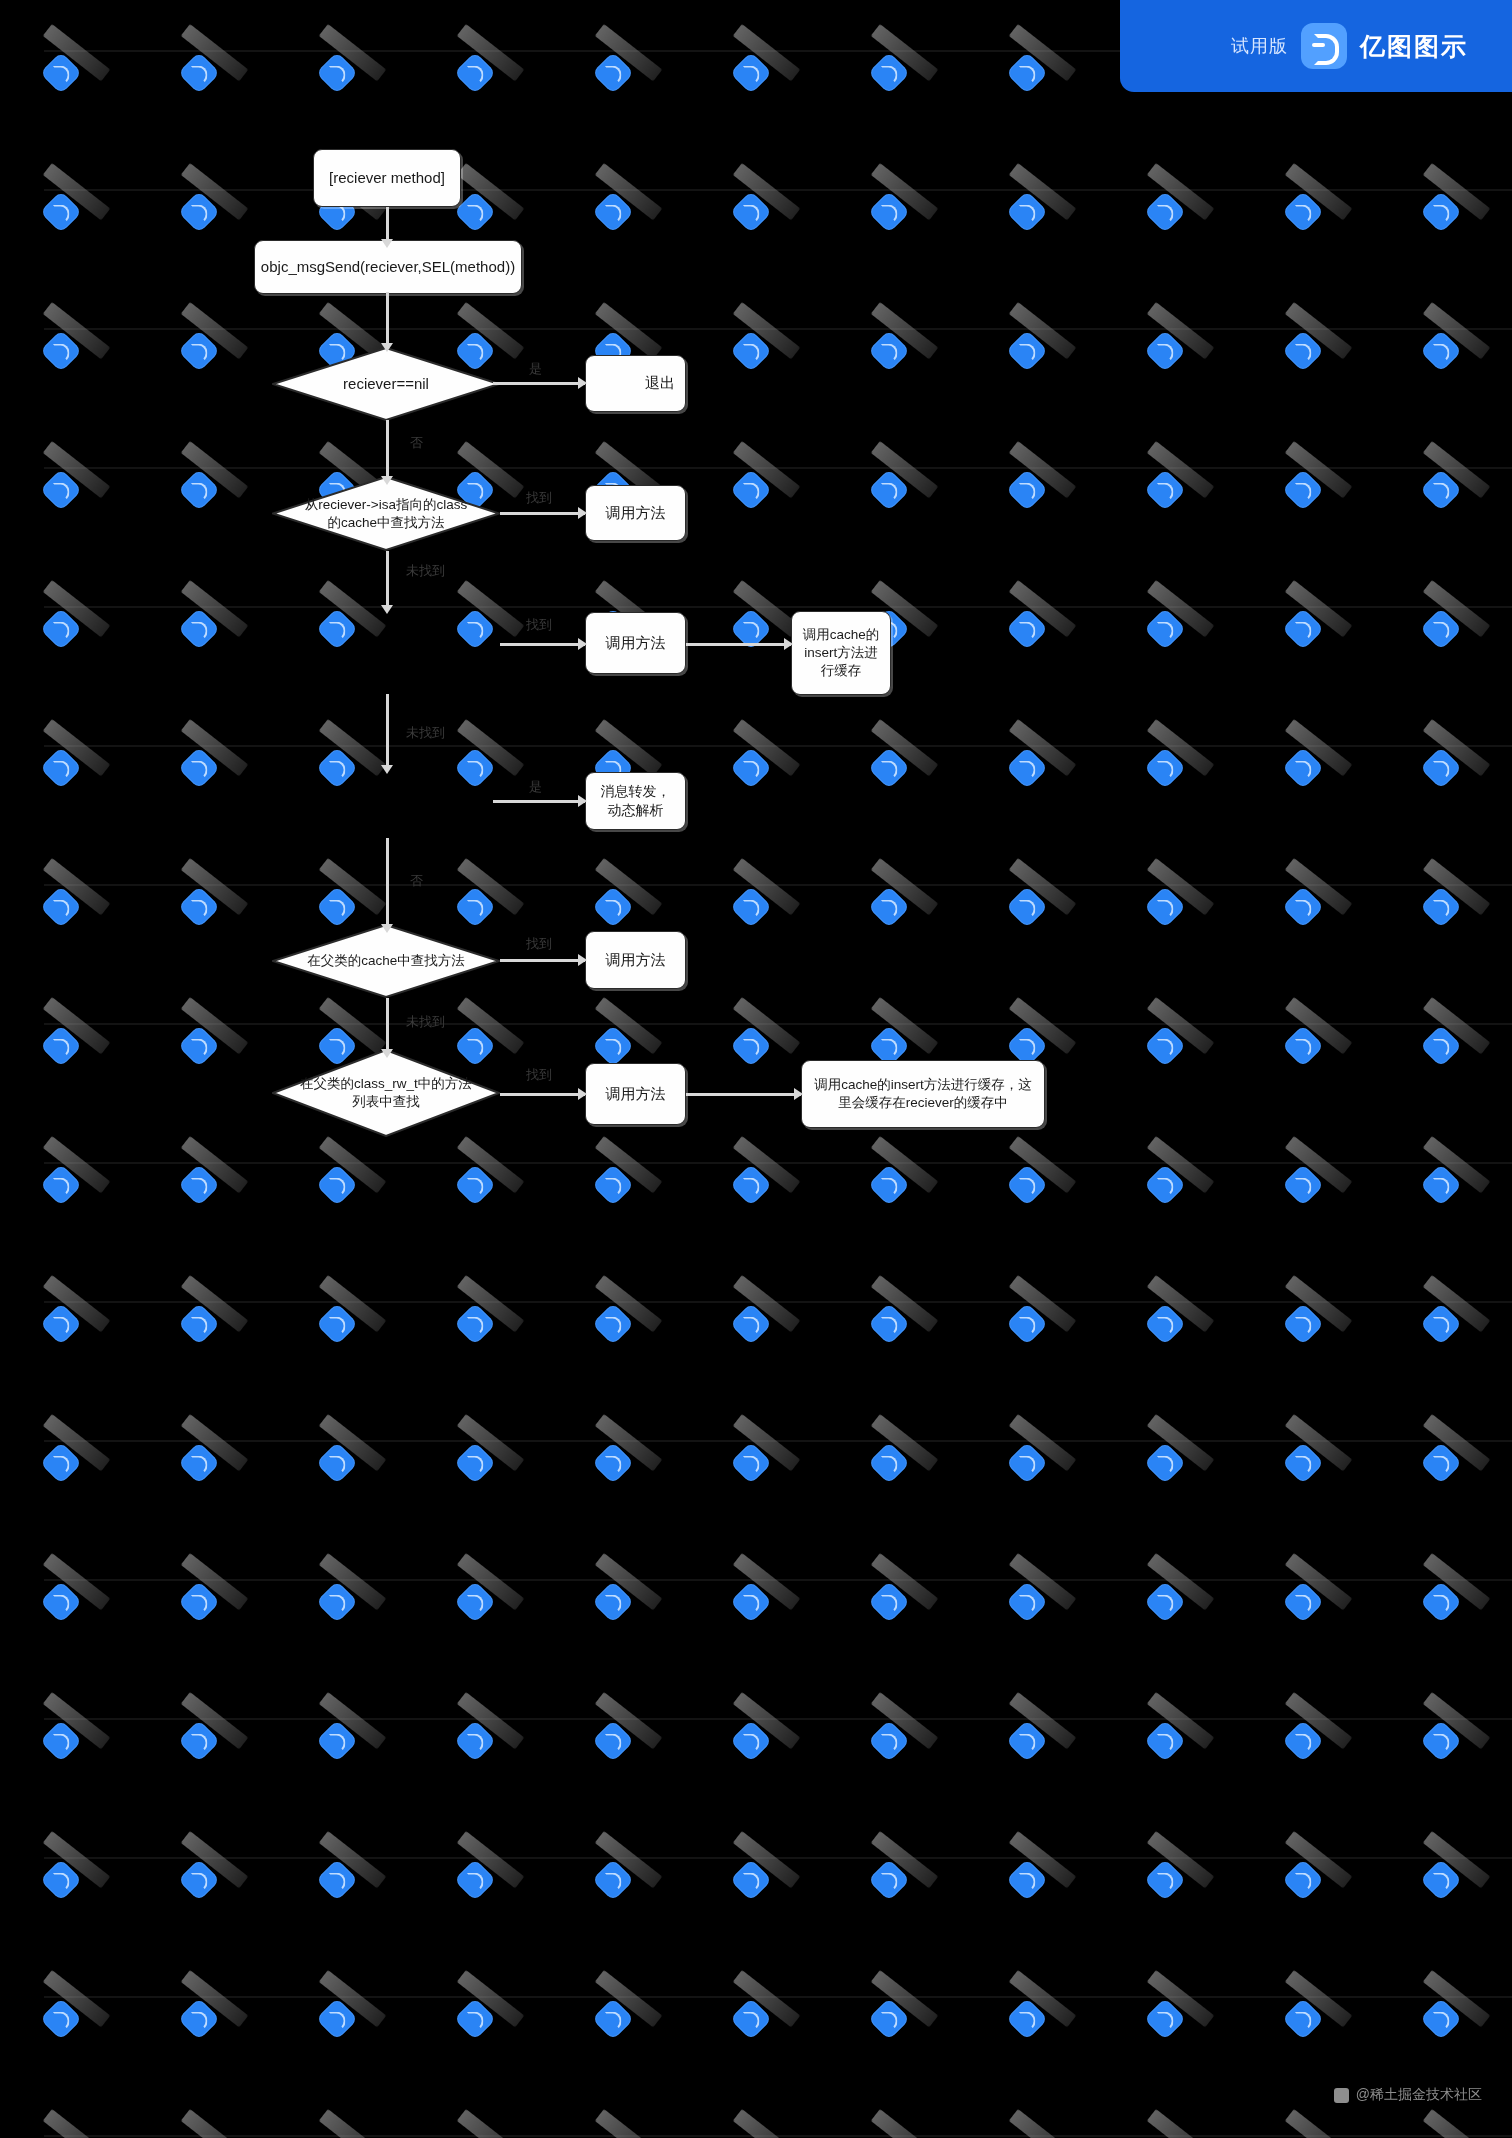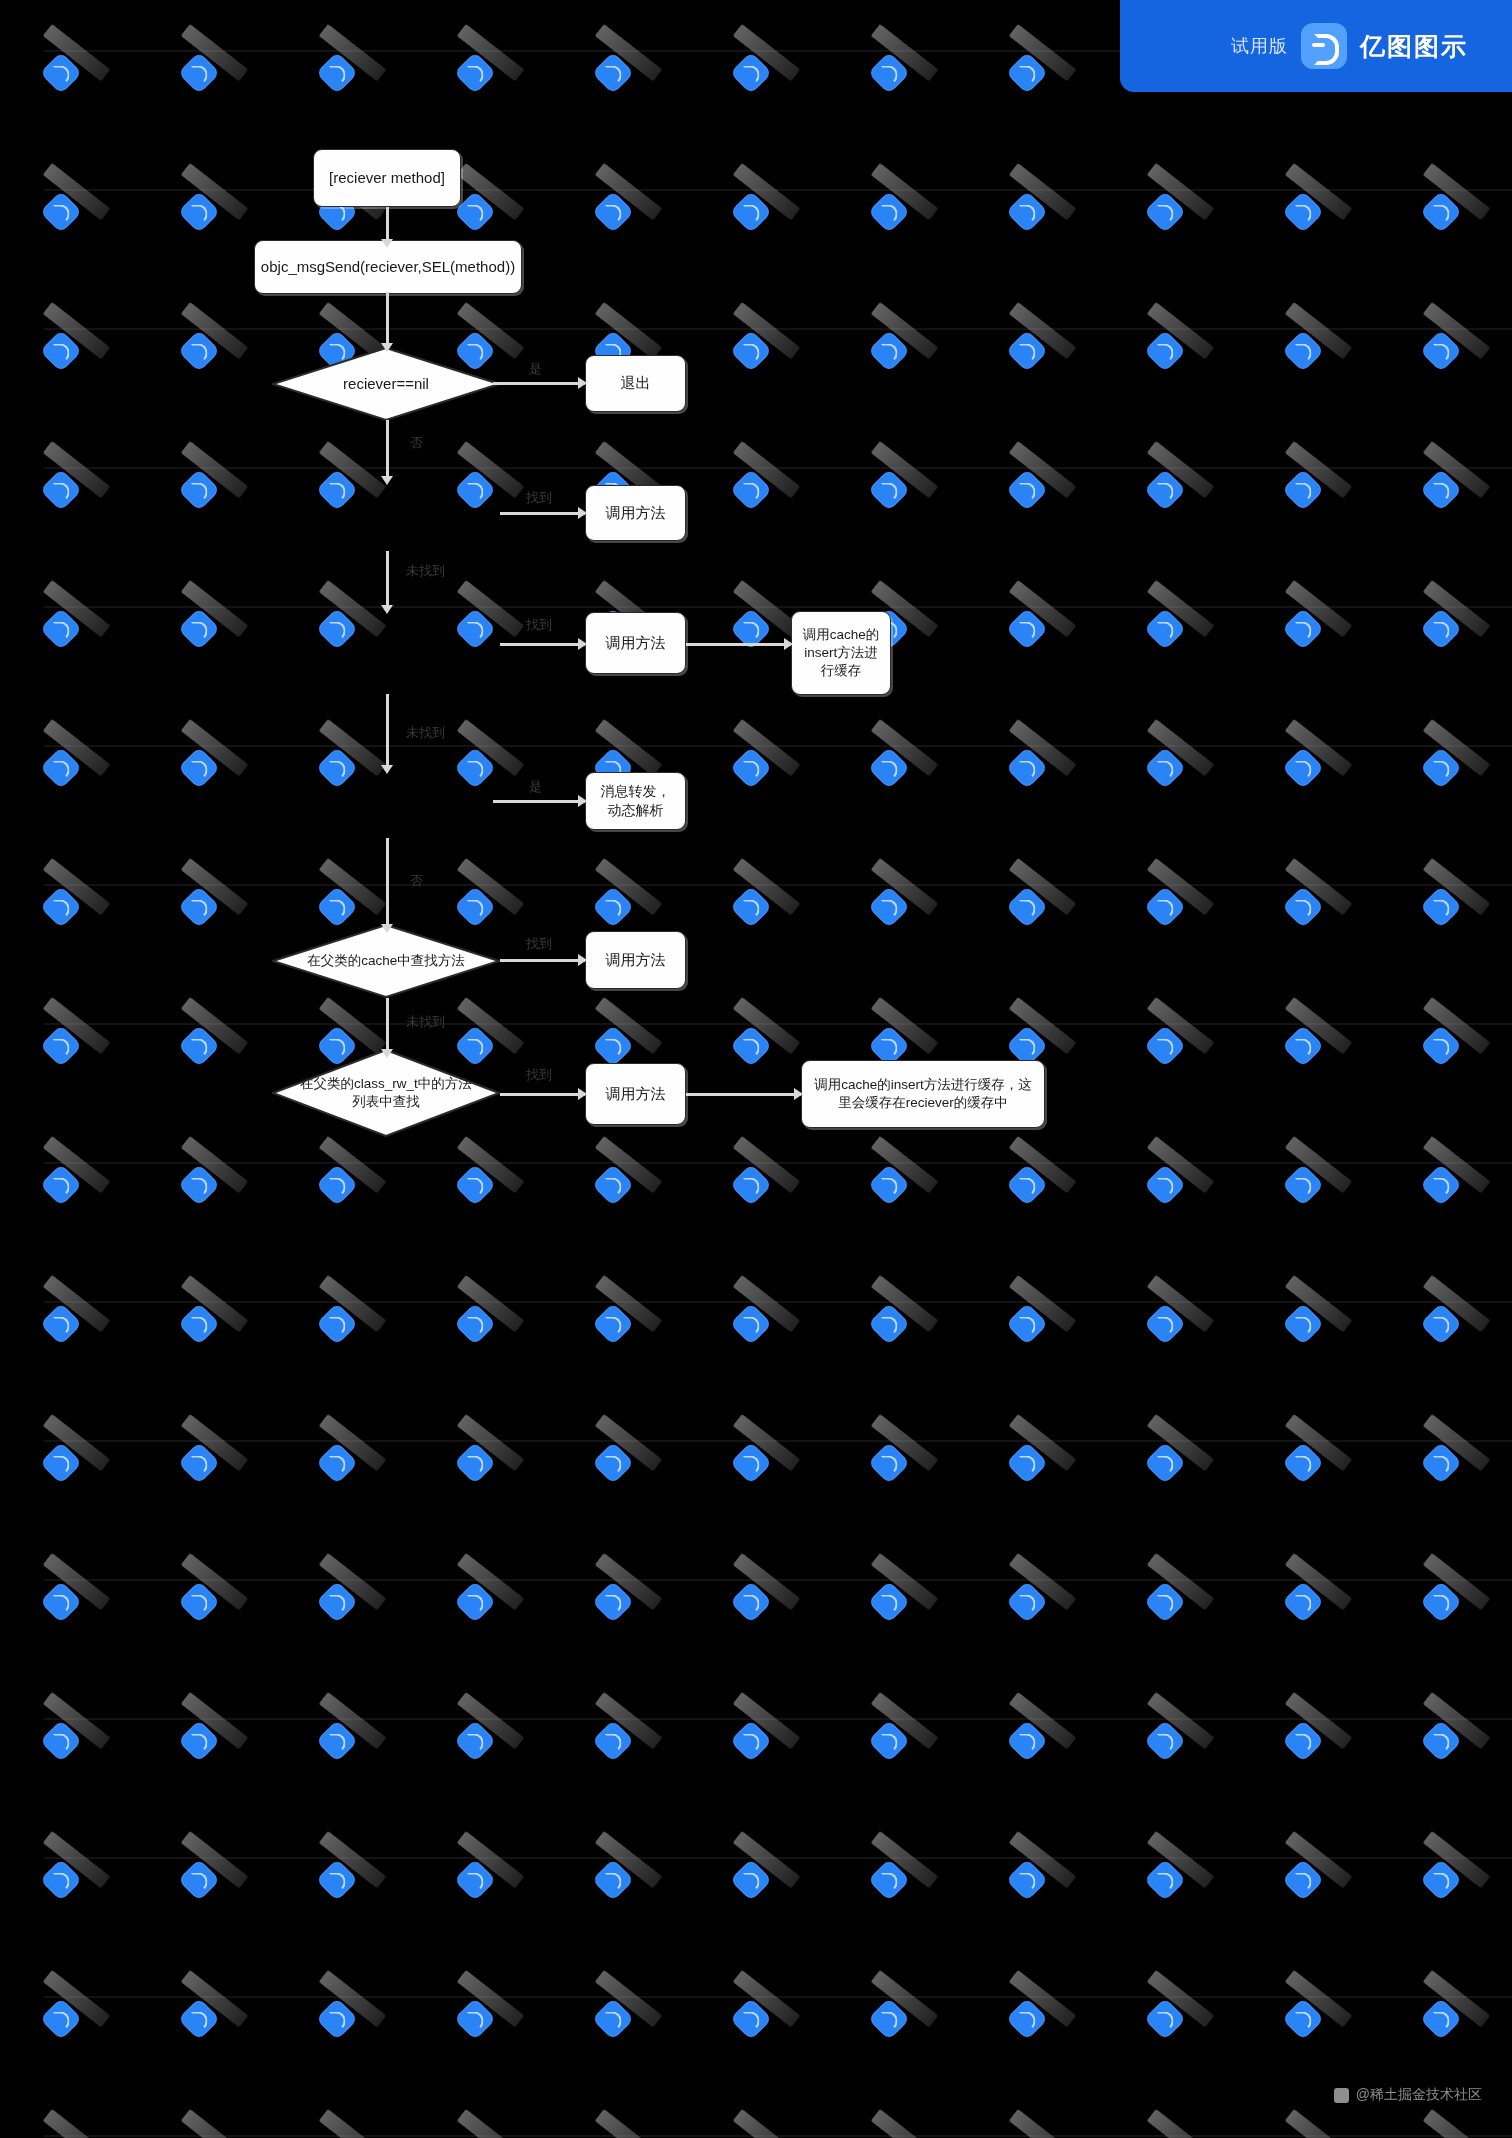--- a/index.html
+++ b/index.html
@@ -1052,24 +1052,30 @@
     <svg class="dsvg" viewBox="0 0 228 74" preserveAspectRatio="none">
       <polygon points="114,1 227,37 114,73 1,37" fill="#fefefe" stroke="#2b2b2b" stroke-width="2"></polygon>
     </svg>
     <span class="dtxt">reciever==nil</span>
   </div>
 
   <div class="node rect" style="left:254px;top:240px;width:268px;height:54px;font-size:15px;">
     <span class="txt">objc_msgSend(reciever,SEL(method))</span>
   </div>
 
-  <div class="node rect" style="left:585px;top:355px;width:101px;height:57px;font-size:15px;">
+  <div class="node rect" style="left:585px;top:355px;width:101px;height:57px;font-size:15px;justify-content:flex-end;">
     <span class="txt">退出</span>
   </div>
 
+  <div class="node diamond" style="left:272px;top:476px;width:228px;height:75px;font-size:13.5px;">
+    <svg class="dsvg" viewBox="0 0 228 75" preserveAspectRatio="none">
+      <polygon points="114,1 227,37.5 114,74 1,37.5" fill="#fefefe" stroke="#2b2b2b" stroke-width="2"></polygon>
+    </svg>
+    <span class="dtxt">从reciever-&gt;isa指向的class的cache中查找方法</span>
+  </div>
 
   <div class="node rect" style="left:585px;top:485px;width:101px;height:56px;font-size:15px;">
     <span class="txt">调用方法</span>
   </div>
 
 
   <div class="node rect" style="left:585px;top:612px;width:101px;height:62px;font-size:15px;">
     <span class="txt">调用方法</span>
   </div>
 

